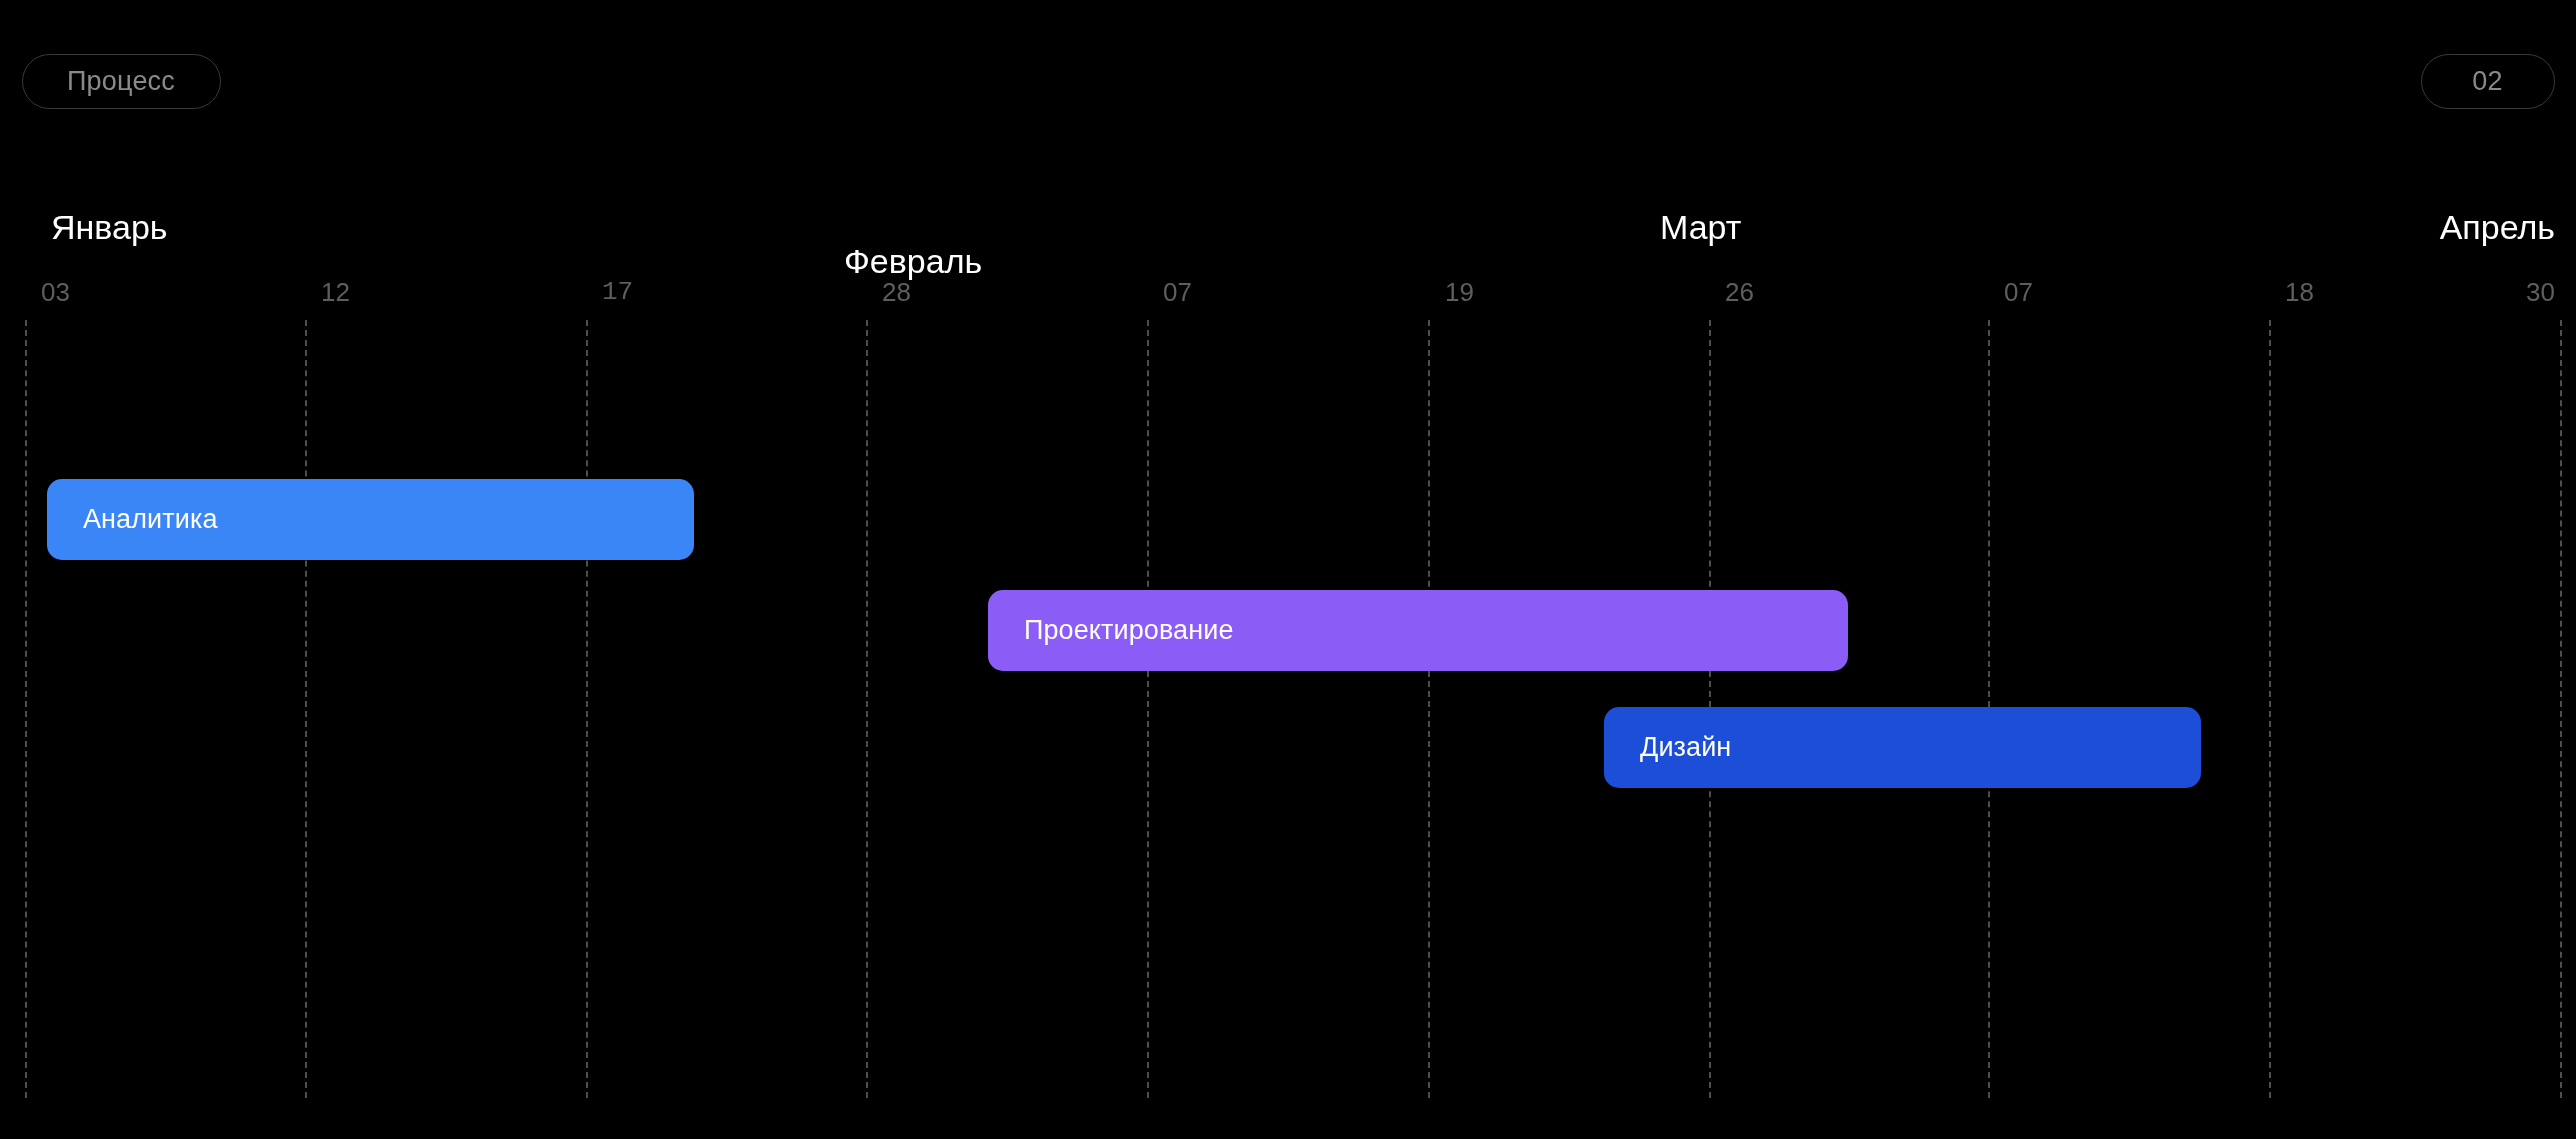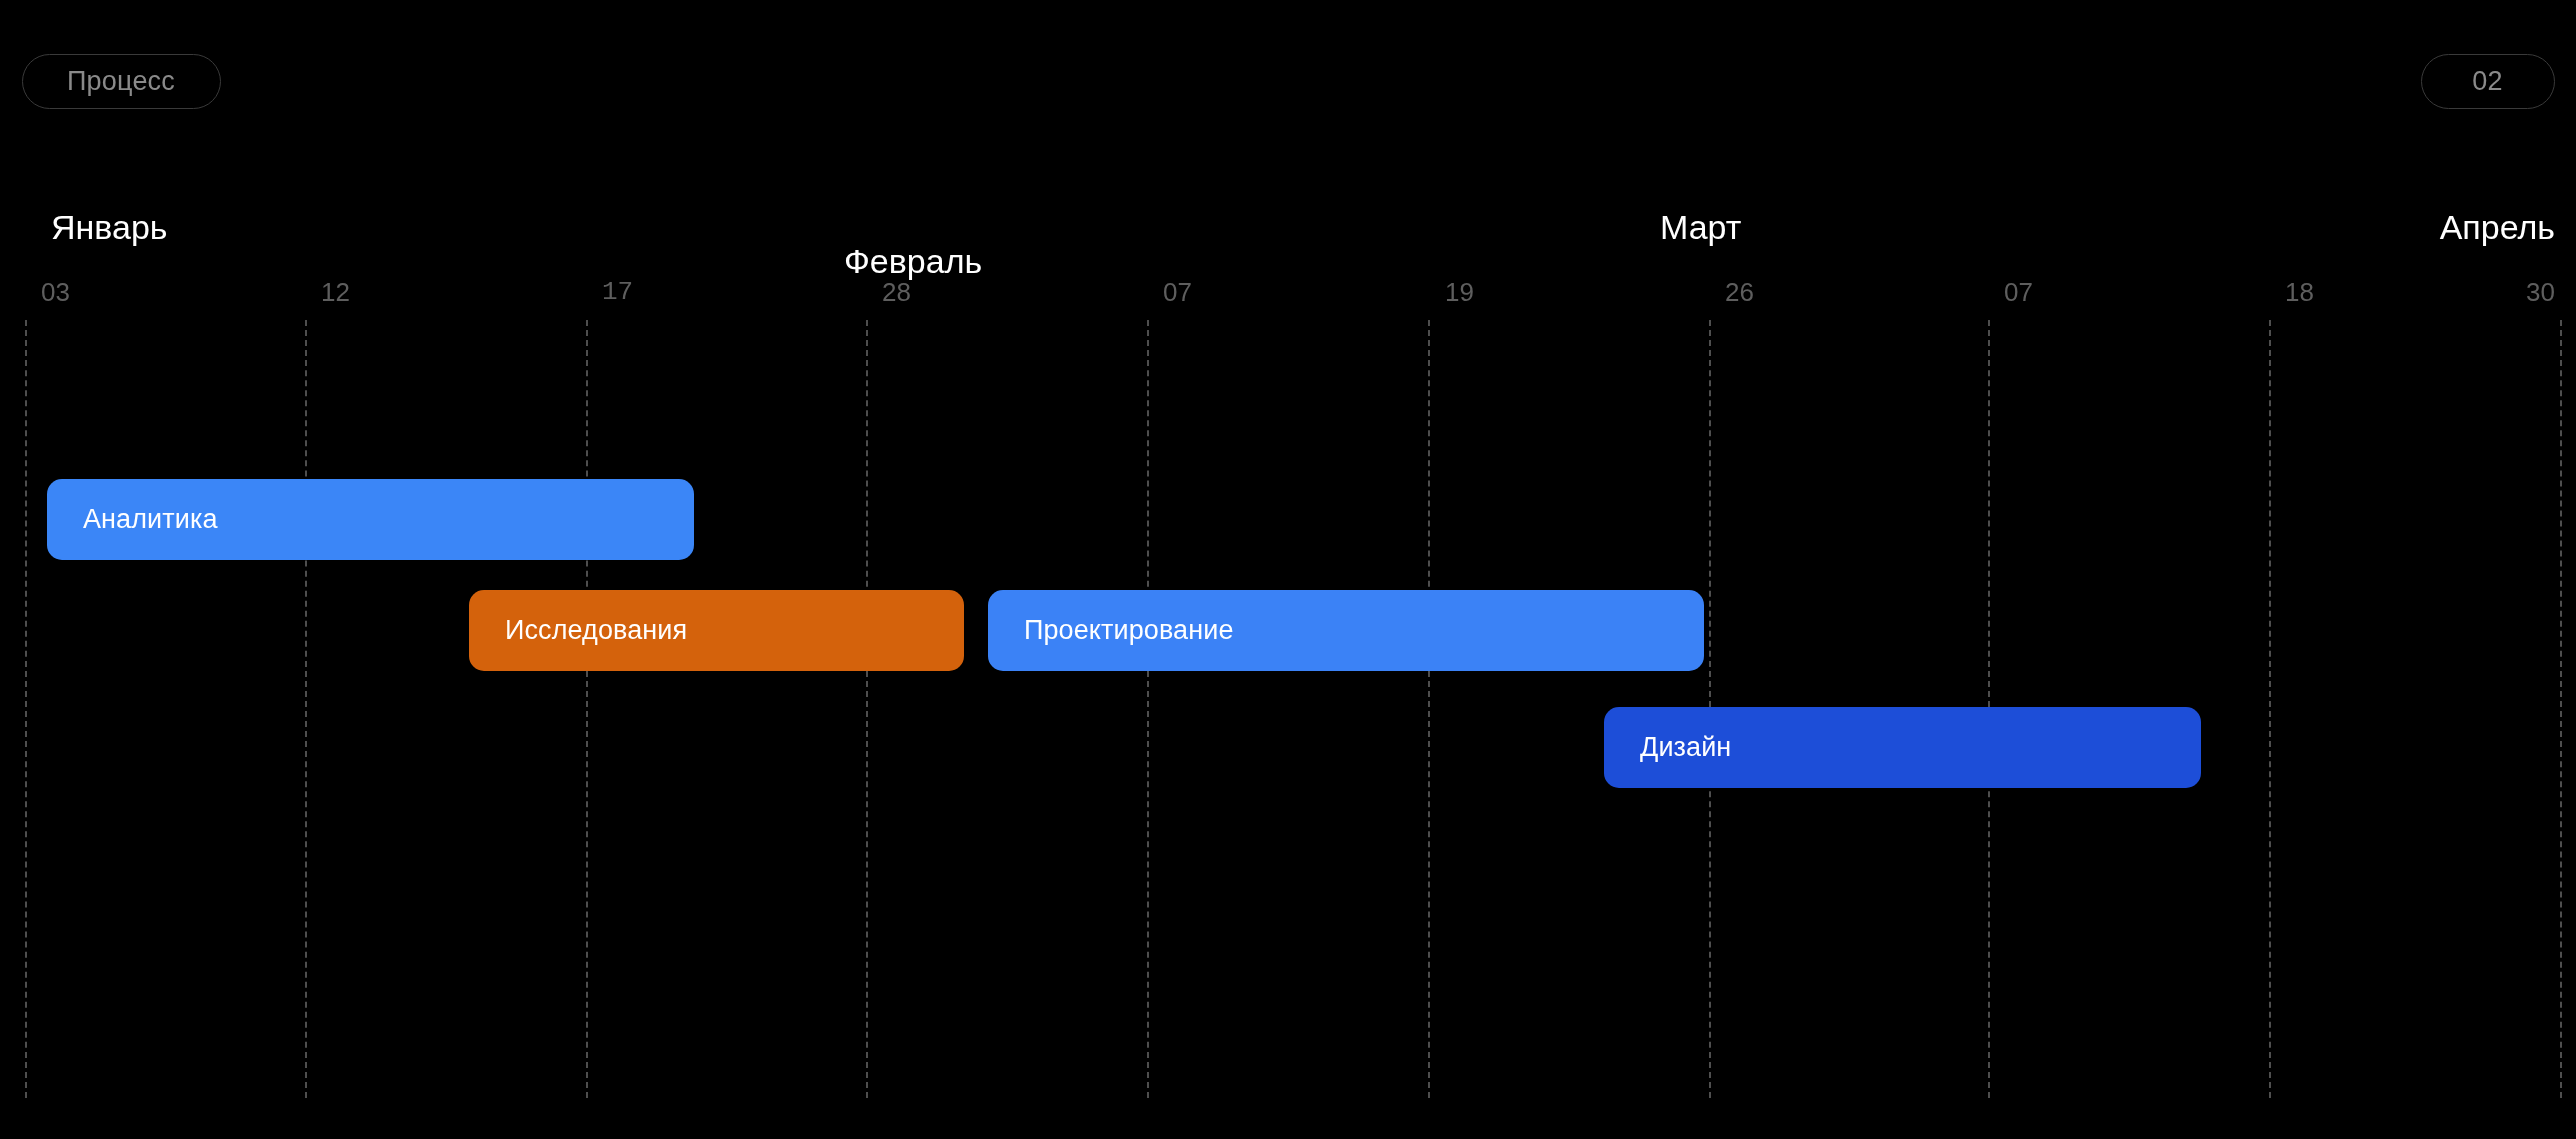--- a/index.html
+++ b/index.html
@@ -151,23 +151,20 @@
       <div class="gridline" style="left: 1988px; border-left-color: rgb(78, 78, 78);"></div>
       <div class="gridline" style="left: 2269px; border-left-color: rgb(78, 78, 78);"></div>
       <div class="gridline" style="left: 2560px; border-left-color: rgb(78, 78, 78);"></div>
     </div>
 </div>
 
 <div class="bars-layer" id="bars-layer">
     <div class="bar" style="left: 47px; top: 479px; width: 647px; background: rgb(59, 134, 247);">
       <span class="bar-label">Аналитика</span>
     </div>
-    <div class="bar" style="left: 469px; top: 590px; width: 495px; background: rgb(212, 98, 12);">
-      <span class="bar-label">Исследования</span>
-    </div>
-    <div class="bar" style="left: 988px; top: 590px; width: 716px; background: #3b82f6;">
+    <div class="bar" style="left: 988px; top: 590px; width: 860px; background: #8b5cf6;">
       <span class="bar-label">Проектирование</span>
     </div>
     <div class="bar" style="left: 1604px; top: 707px; width: 597px; background: #1d4ed8;">
       <span class="bar-label">Дизайн</span>
     </div>
   </div>
 
 
 </body></html>

